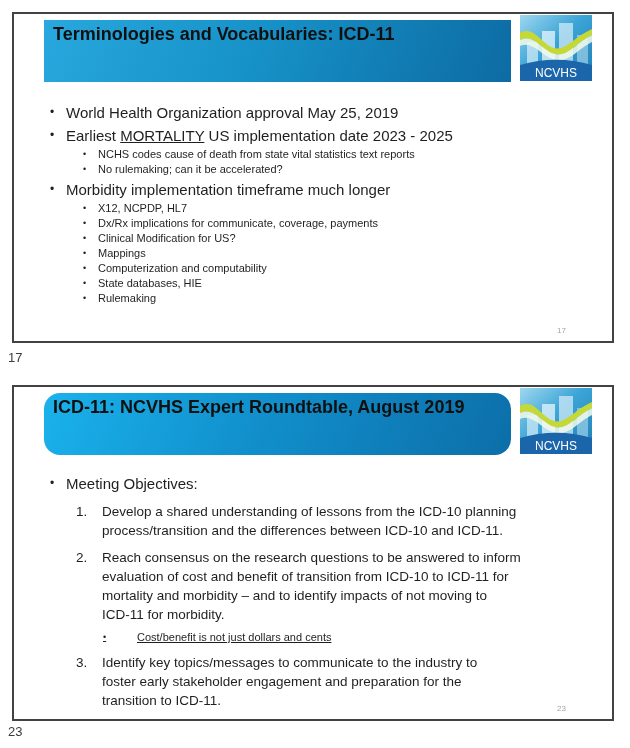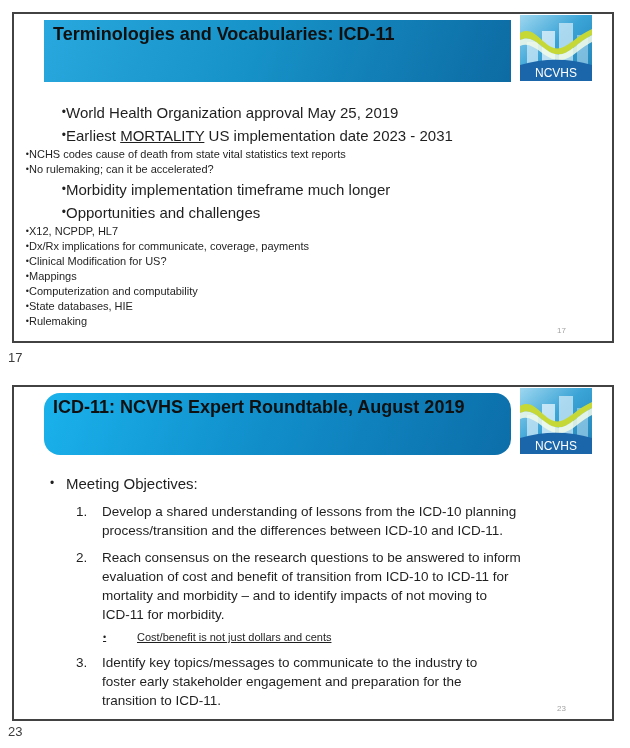--- a/index.html
+++ b/index.html
@@ -15,28 +15,28 @@
   .titlebar { position:absolute; left:30px; top:6px; width:467px; height:62px; padding:4px 9px; }
   .s1 .titlebar { background:linear-gradient(112deg, var(--bar1_start,#28a8de) 0%, #1692c8 45%, var(--bar1_end,#0d6ba3) 100%); }
   .s2 .titlebar { background:linear-gradient(112deg, var(--bar2_start,#1ab2ec) 0%, #1190cc 45%, var(--bar2_end,#0c6ea9) 100%);border-radius:16px; }
   .title { font-size:18px; font-weight:bold; color:var(--title_text,#101010); }
 
   .logo { position:absolute; top:1px; right:16px; width:76px; height:66px; }
 
   .pagenum { position:absolute; right:46px; bottom:6px; font-size:8px; color:var(--pagenum,#a3a3a3); }
 
   .content { position:absolute; left:0; width:100%; color:var(--body_text,#1f1f1f); }
-  .s1 .content { top:86px;text-align:right; }
+  .s1 .content { top:86px; }
   .s2 .content { top:84px; }
 
   .row { display:flex; align-items:flex-start; }
   .r1 { padding-left:36px; font-size:15px; line-height:21px; margin-top:2px; }
   .r1 .dot { width:16px; flex:0 0 16px; font-size:12px; line-height:21px; }
   .dot::before { content:"•"; }
-  .r2 { font-size:11px; line-height:15px; }
+  .r2 { padding-left:69px; font-size:11px; line-height:15px; }
   .r2 .dot { width:15px; flex:0 0 15px; font-size:9px; line-height:15px; }
   .subgroup { margin-top:1px; }
   .u { text-decoration:underline; }
 
   .item { display:flex; margin:8px 0 0 62px; font-size:13.5px; line-height:19px; }
   .item .num { width:26px; flex:0 0 26px; }
   .ln { display:block; }
   .sub2 { padding-left:89px; font-size:11px; line-height:15px; margin:6px 0 1px 0;text-decoration:underline; }
   .sub2 .dot { width:34px; flex:0 0 34px; font-size:9px; line-height:15px; }
 
@@ -75,39 +75,35 @@
       </svg>
     </div>
 
     <div class="content">
       <div class="row r1">
         <span class="dot"></span>
         <span class="txt">World Health Organization approval May 25, 2019</span>
       </div>
       <div class="row r1">
         <span class="dot"></span>
-        <span class="txt"><span>Earliest </span><span class="u">MORTALITY</span><span> US implementation date 2023 - 2031</span></span>
+        <span class="txt"><span>Earliest </span><span class="u">MORTALITY</span><span> US implementation date 2023 - 2025</span></span>
       </div>
       <div class="subgroup">
         <div class="row r2">
           <span class="dot"></span>
           <span>NCHS codes cause of death from state vital statistics text reports</span>
         </div>
         <div class="row r2">
           <span class="dot"></span>
           <span>No rulemaking; can it be accelerated?</span>
         </div>
       </div>
       <div class="row r1">
         <span class="dot"></span>
         <span class="txt">Morbidity implementation timeframe much longer</span>
-      </div>
-      <div class="row r1">
-        <span class="dot"></span>
-        <span class="txt">Opportunities and challenges</span>
       </div>
       <div class="subgroup">
         <div class="row r2">
           <span class="dot"></span>
           <span>X12, NCPDP, HL7</span>
         </div>
         <div class="row r2">
           <span class="dot"></span>
           <span>Dx/Rx implications for communicate, coverage, payments</span>
         </div>

